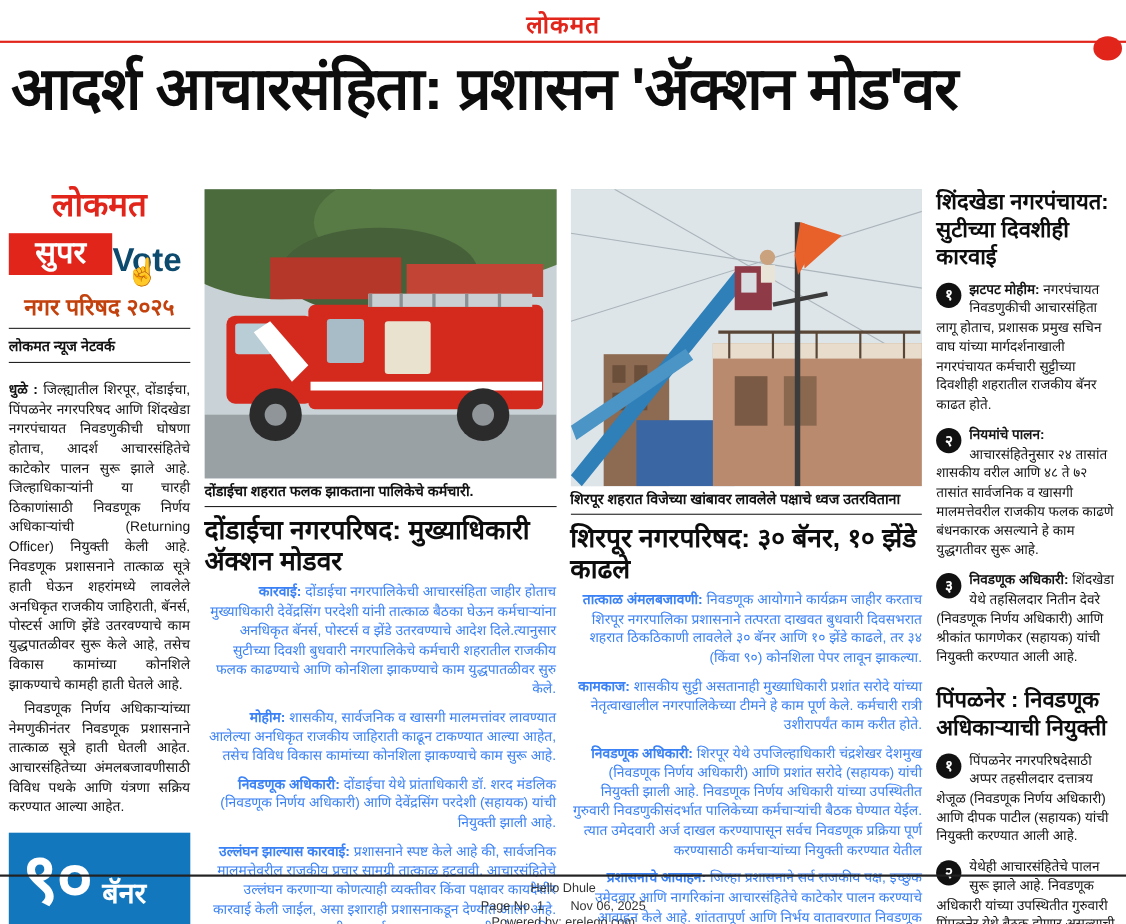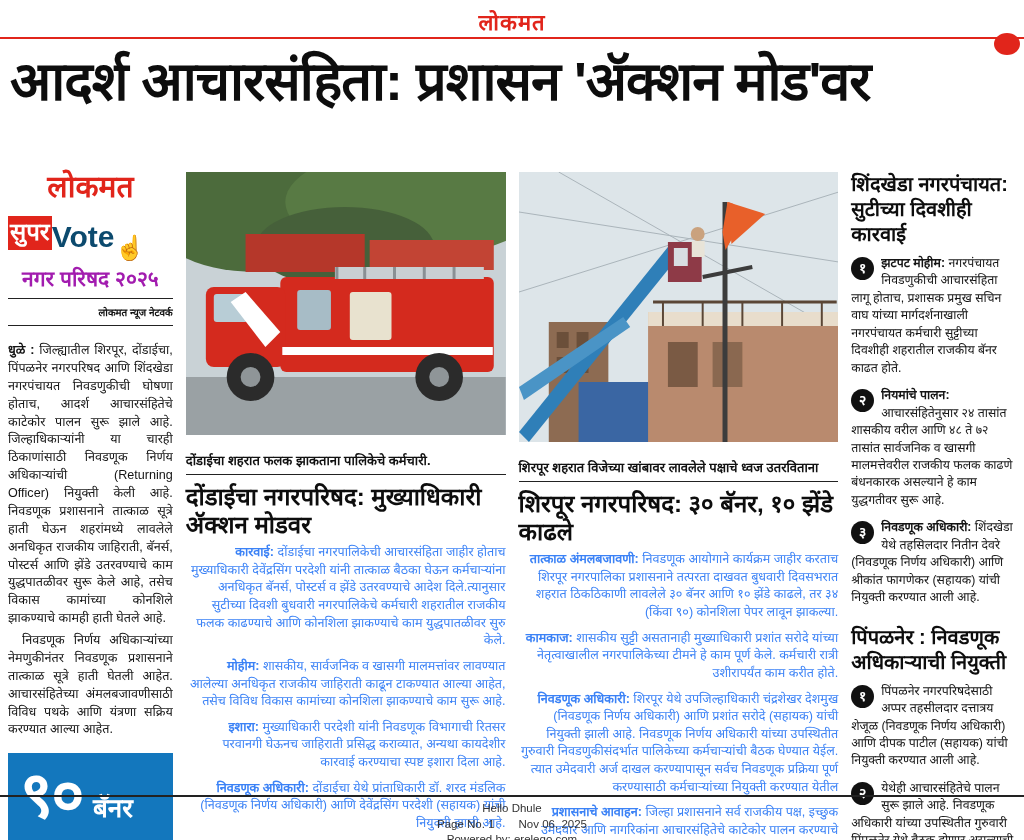--- a/index.html
+++ b/index.html
@@ -20,37 +20,37 @@
     font-size:21px; font-weight:bold; color:#161616; }
   .cols { position:absolute; top:172px; left:8px; width:1008px; display:flex; gap:13px; }
   .col1 { width:166px; display:flex; flex-direction:column; }
   .col2 { width:322px; }
   .col3 { width:322px; }
   .col4 { width:166px; }
 
   
   .logo-lokmat { text-align:center; font-size:30px; font-weight:bold; color:#e1251b; line-height:1; }
   .logo-row { display:flex; align-items:flex-end; margin-top:4px; position:relative; height:44px; }
-  .logo-super { background:#e1251b; color:#fff; font-weight:bold; font-size:24px;
-    padding:4px 2px 6px; line-height:1; }
+  .logo-super { background:#e1251b; color:#fff; font-weight:bold; font-size:28px;
+    padding:4px 24px 6px; line-height:1; }
   .logo-vote { color:#0c4a6e; font-weight:bold; font-size:30px; line-height:0.9; }
   .vote-hand { position:absolute; right:28px; bottom:-12px; font-size:24px; color:#9a9a9a; }
-  .edition { text-align:center; font-weight:bold; font-size:21px; margin-top:14px; color:#a21caf; }
+  .edition { text-align:center; font-weight:bold; font-size:21px; margin-top:14px; color:#c2410c; }
   .thin-rule { border:none; border-top:1px solid #222; margin:6px 0; }
-  .byline { text-align:right; font-weight:bold; font-size:10px; color:#111; }
+  .byline { text-align:left; font-weight:bold; font-size:13px; color:#111; }
   .lead-body { font-size:12.6px; line-height:1.42; text-align:justify; margin-top:10px; color:#141414; }
   .lead-body .indent { display:block; margin-top:4px; text-indent:14px; }
   b.inline-lead { font-weight:bold; }
 
   .stat-box { background:#1377bd; color:#fff; margin-top:14px; padding:10px 12px 14px; }
   .stat-number { font-size:64px; font-weight:bold; line-height:1; letter-spacing:-2px; }
   .stat-unit { font-size:26px; font-weight:bold; margin-left:6px; }
 
   .photo { width:100%; display:block; background:#cfd6da; }
-  .photo-caption { font-size:13px; font-weight:bold; padding:16px 0 5px; color:#111;
+  .photo-caption { font-size:13px; font-weight:bold; padding:2px 0 5px; color:#111;
     border-bottom:1.5px solid #222; }
   .art-headline { font-size:24px; font-weight:bold; margin:8px 0 6px; color:#0d0d0d; line-height:1.15; }
   .art-para { font-size:12.6px; line-height:1.4; margin-bottom:8px; text-align:right; color:#3b82f6; }
   .art-para b { font-weight:bold; }
 
   .col4 .sec-headline { font-size:20px; font-weight:bold; line-height:1.25; color:#0d0d0d; margin-bottom:8px; }
   .num-item { font-size:12.3px; line-height:1.42; margin-bottom:10px; color:#141414; overflow:visible; }
   .num-badge { float:left; width:23px; height:23px; background:#111; color:#fff; border-radius:50%;
     text-align:center; font-weight:bold; font-size:14px; line-height:23px; margin:2px 7px 2px 0; }
   .sec2 { margin-top:18px; }
@@ -122,21 +122,20 @@
         <rect x="97" y="175" width="212" height="8" fill="#ffffff"></rect>
         <circle cx="65" cy="205" r="24" fill="#2b2b2b"></circle>
         <circle cx="65" cy="205" r="10" fill="#8f9598"></circle>
         <circle cx="255" cy="205" r="24" fill="#2b2b2b"></circle>
         <circle cx="255" cy="205" r="10" fill="#8f9598"></circle>
       </svg>
       <div class="photo-caption">दोंडाईचा शहरात फलक झाकताना पालिकेचे कर्मचारी.</div>
       <h2 class="art-headline">दोंडाईचा नगरपरिषद: मुख्याधिकारी ॲक्शन मोडवर</h2>
       <p class="art-para"><b>कारवाई:</b><span> दोंडाईचा नगरपालिकेची आचारसंहिता जाहीर होताच मुख्याधिकारी देवेंद्रसिंग परदेशी यांनी तात्काळ बैठका घेऊन कर्मचाऱ्यांना अनधिकृत बॅनर्स, पोस्टर्स व झेंडे उतरवण्याचे आदेश दिले.त्यानुसार सुटीच्या दिवशी बुधवारी नगरपालिकेचे कर्मचारी शहरातील राजकीय फलक काढण्याचे आणि कोनशिला झाकण्याचे काम युद्धपातळीवर सुरु केले.</span></p>
       <p class="art-para"><b>मोहीम:</b><span> शासकीय, सार्वजनिक व खासगी मालमत्तांवर लावण्यात आलेल्या अनधिकृत राजकीय जाहिराती काढून टाकण्यात आल्या आहेत, तसेच विविध विकास कामांच्या कोनशिला झाकण्याचे काम सुरू आहे.</span></p>
-      <p class="art-para"><b>इशारा:</b><span> मुख्याधिकारी परदेशी यांनी निवडणूक विभागाची रितसर परवानगी घेऊनच जाहिराती प्रसिद्ध कराव्यात, अन्यथा कायदेशीर कारवाई करण्याचा स्पष्ट इशारा दिला आहे.</span></p>
       <p class="art-para"><b>निवडणूक अधिकारी:</b><span> दोंडाईचा येथे प्रांताधिकारी डॉ. शरद मंडलिक (निवडणूक निर्णय अधिकारी) आणि देवेंद्रसिंग परदेशी (सहायक) यांची नियुक्ती झाली आहे.</span></p>
       <p class="art-para"><b>उल्लंघन झाल्यास कारवाई:</b><span> प्रशासनाने स्पष्ट केले आहे की, सार्वजनिक मालमत्तेवरील राजकीय प्रचार सामग्री तात्काळ हटवावी. आचारसंहितेचे उल्लंघन करणाऱ्या कोणत्याही व्यक्तीवर किंवा पक्षावर कायदेशीर कारवाई केली जाईल, असा इशाराही प्रशासनाकडून देण्यात आला आहे. दरम्यान, प्रशासनाची कारवाई सुरु असतानाच दुसरीकडे राजकीय हालचालींना वेग आला होता. तर तिकिटासाठी इच्छुकांकडून फिल्डींग लावली जात होती.</span></p>
     </div>
 
     <div class="col3">
       <svg class="photo" viewBox="0 0 322 270" width="322" height="270" preserveAspectRatio="none">
         <rect width="322" height="270" fill="#dde5e9"></rect>
         <line x1="0" y1="40" x2="322" y2="90" stroke="#aab4ba" stroke-width="1"></line>
         <line x1="0" y1="120" x2="322" y2="20" stroke="#aab4ba" stroke-width="1"></line>
         <line x1="40" y1="0" x2="322" y2="160" stroke="#aab4ba" stroke-width="1"></line>

